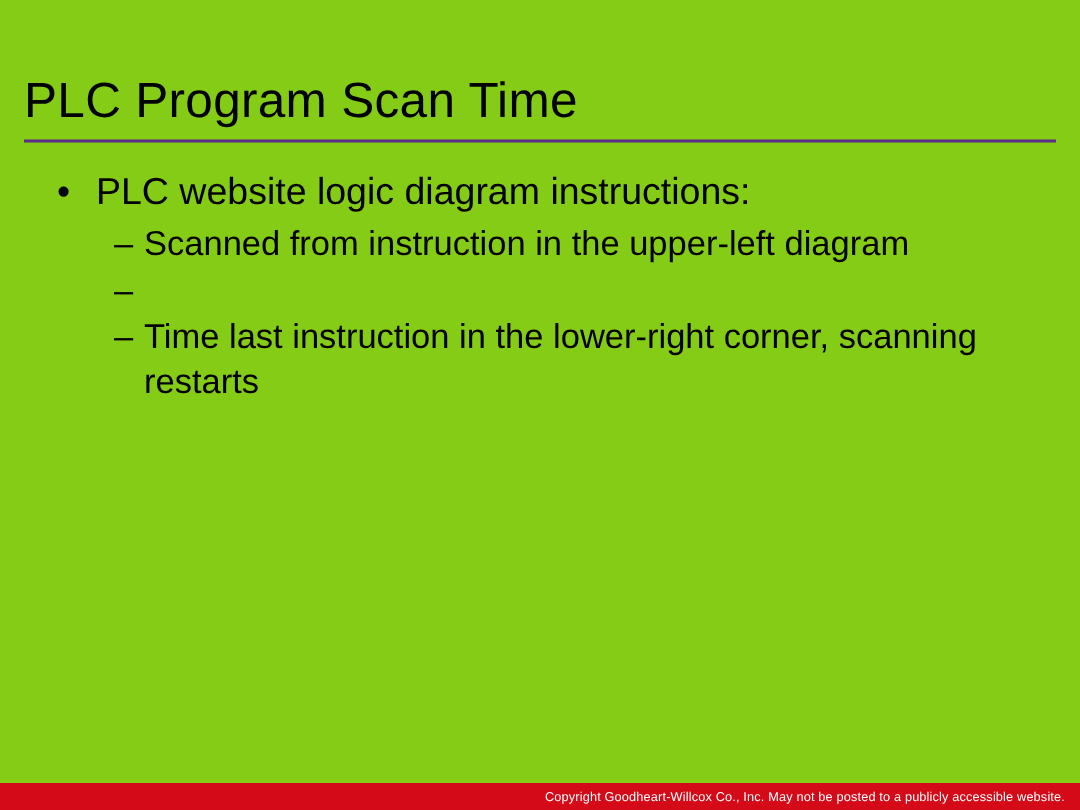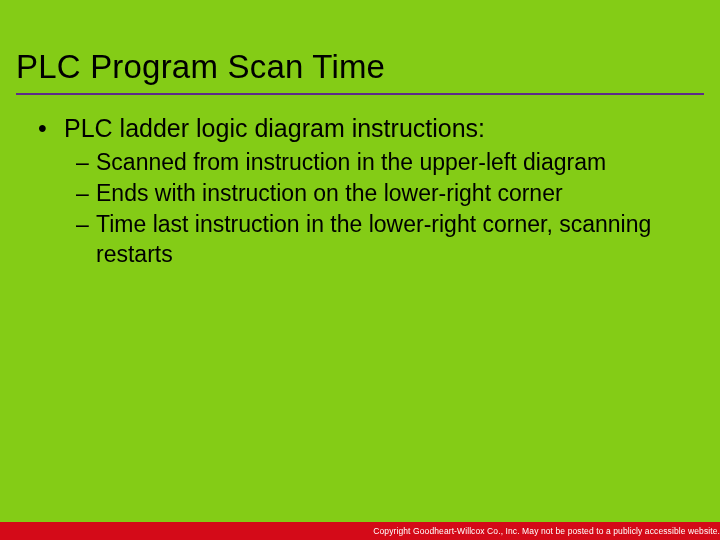--- a/index.html
+++ b/index.html
@@ -62,51 +62,50 @@
   .footer-bar {
     position: absolute;
     left: 0;
     bottom: 0;
     width: 720px;
     height: 18px;
     background: #d40a18;
     display: flex;
     align-items: center;
     justify-content: flex-end;
-    padding-right: 0;
+    padding-right: 10px;
   }
   .footer-text {
     color: #ffffff;
     font-size: 8.5px;
     letter-spacing: 0.1px;
     white-space: nowrap;
   }
 </style>
 </head>
 <body>
 
 <div class="slide">
 
   <div class="title">PLC Program Scan Time</div>
 
   <div class="rule"></div>
 
   <div class="content">
     <div class="lvl1">
       <span class="bullet">•</span>
-      <span>PLC ladder logic diagram instructions:</span>
+      <span>PLC website logic diagram instructions:</span>
     </div>
     <div class="lvl2-wrap">
       <div class="lvl2">
         <span class="dash">–</span>
         <span>Scanned from instruction in the upper-left diagram</span>
       </div>
       <div class="lvl2">
         <span class="dash">–</span>
-        <span>Ends with instruction on the lower-right corner</span>
       </div>
       <div class="lvl2">
         <span class="dash">–</span>
         <span>Time last instruction in the lower-right corner, scanning restarts</span>
       </div>
     </div>
   </div>
 
   <div class="footer-bar">
     <span class="footer-text">Copyright Goodheart-Willcox Co., Inc.  May not be posted to a publicly accessible website.</span>

